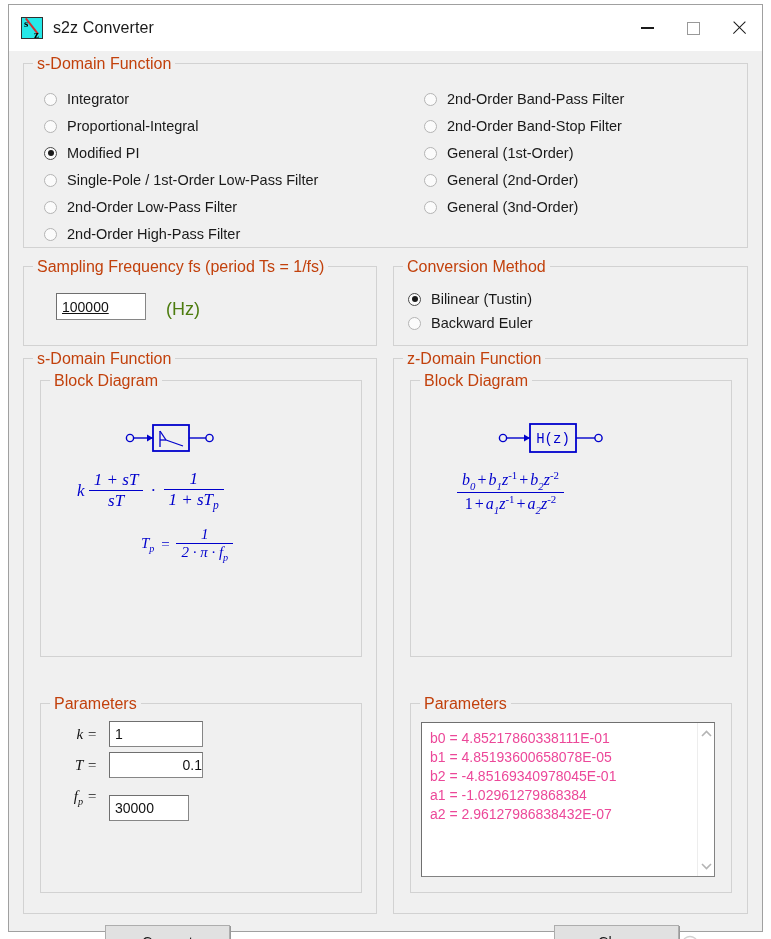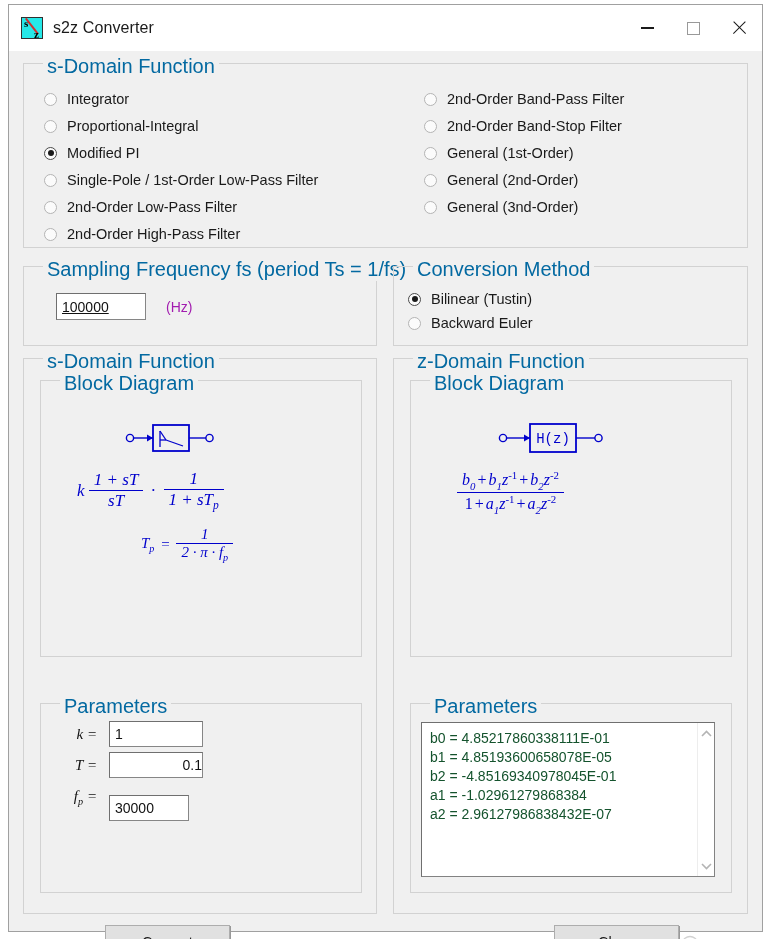--- a/index.html
+++ b/index.html
@@ -121,25 +121,25 @@
 
   
   .group {
     position: absolute;
     border: 1px solid #d2d2d2;
     box-sizing: border-box;
   }
   .group > .legend {
     position: absolute;
     top: -9px;
-    left: 19px;
+    left: 9px;
     background: #f0f0f0;
     padding: 0 4px;
-    font-size: 20px;
-    color: #0369a1;
+    font-size: 16px;
+    color: #c2410c;
     white-space: nowrap;
   }
 
   
   .radio-row {
     position: absolute;
     display: flex;
     align-items: center;
     height: 20px;
     white-space: nowrap;
@@ -179,22 +179,22 @@
     border-left-color: #6f6f6f;
     box-sizing: border-box;
     font-family: "Liberation Sans", sans-serif;
     font-size: 14px;
     color: #111;
     padding: 0 0 0 5px;
     outline: none;
   }
   .unit-label {
     position: absolute;
-    font-size: 14px;
-    color: #a21caf;
+    font-size: 18px;
+    color: #4d7c0f;
   }
 
   
   .diagram-svg { position: absolute; }
 
   
   .formula {
     position: absolute;
     font-family: "Liberation Serif", serif;
     color: #0000cc;
@@ -237,21 +237,21 @@
     border-left-color: #6f6f6f;
     box-sizing: border-box;
     overflow: hidden;
     display: flex;
   }
   .result-lines {
     flex: 1;
     padding: 6px 0 0 8px;
     font-family: "Liberation Sans", sans-serif;
     font-size: 14px;
-    color: #14532d;
+    color: #ec4899;
     line-height: 19px;
   }
   .scrollbar {
     width: 17px;
     background: #ffffff;
     border-left: 1px solid #ededed;
     display: flex;
     flex-direction: column;
     justify-content: space-between;
     align-items: center;

